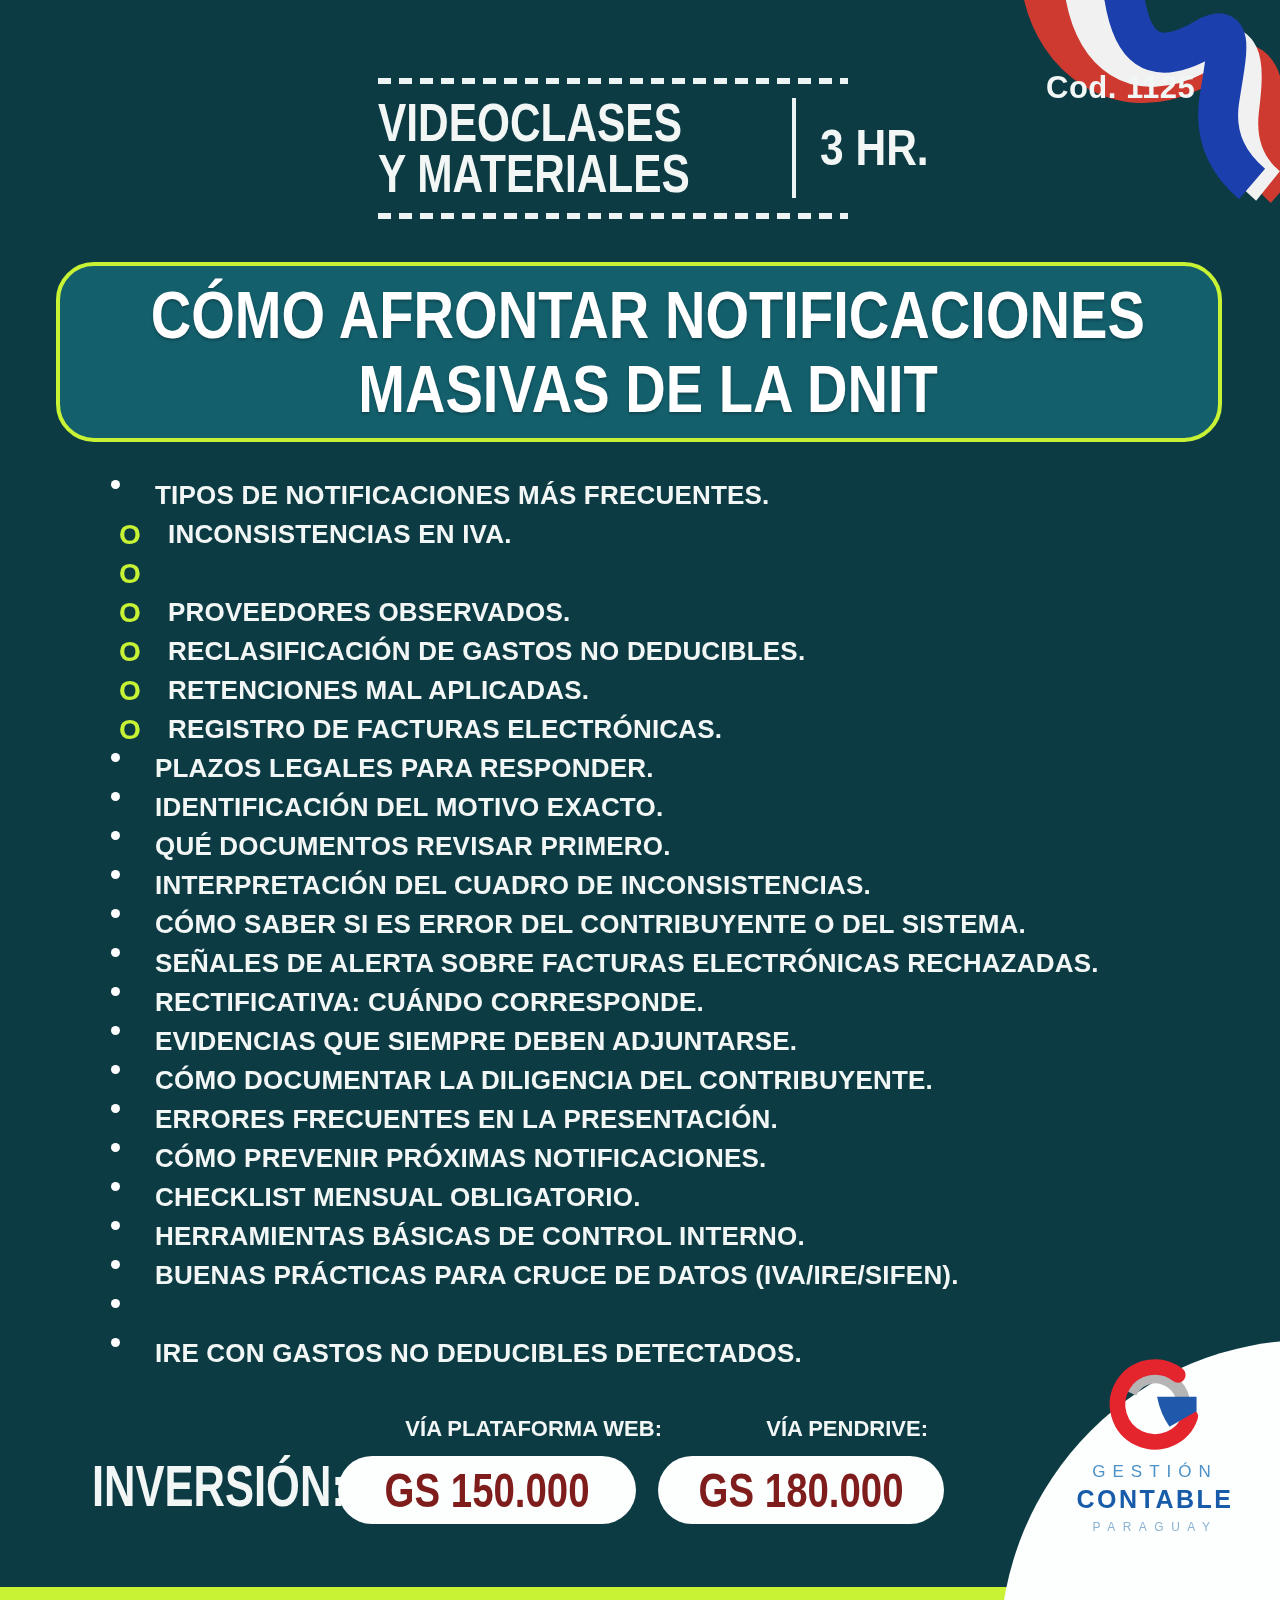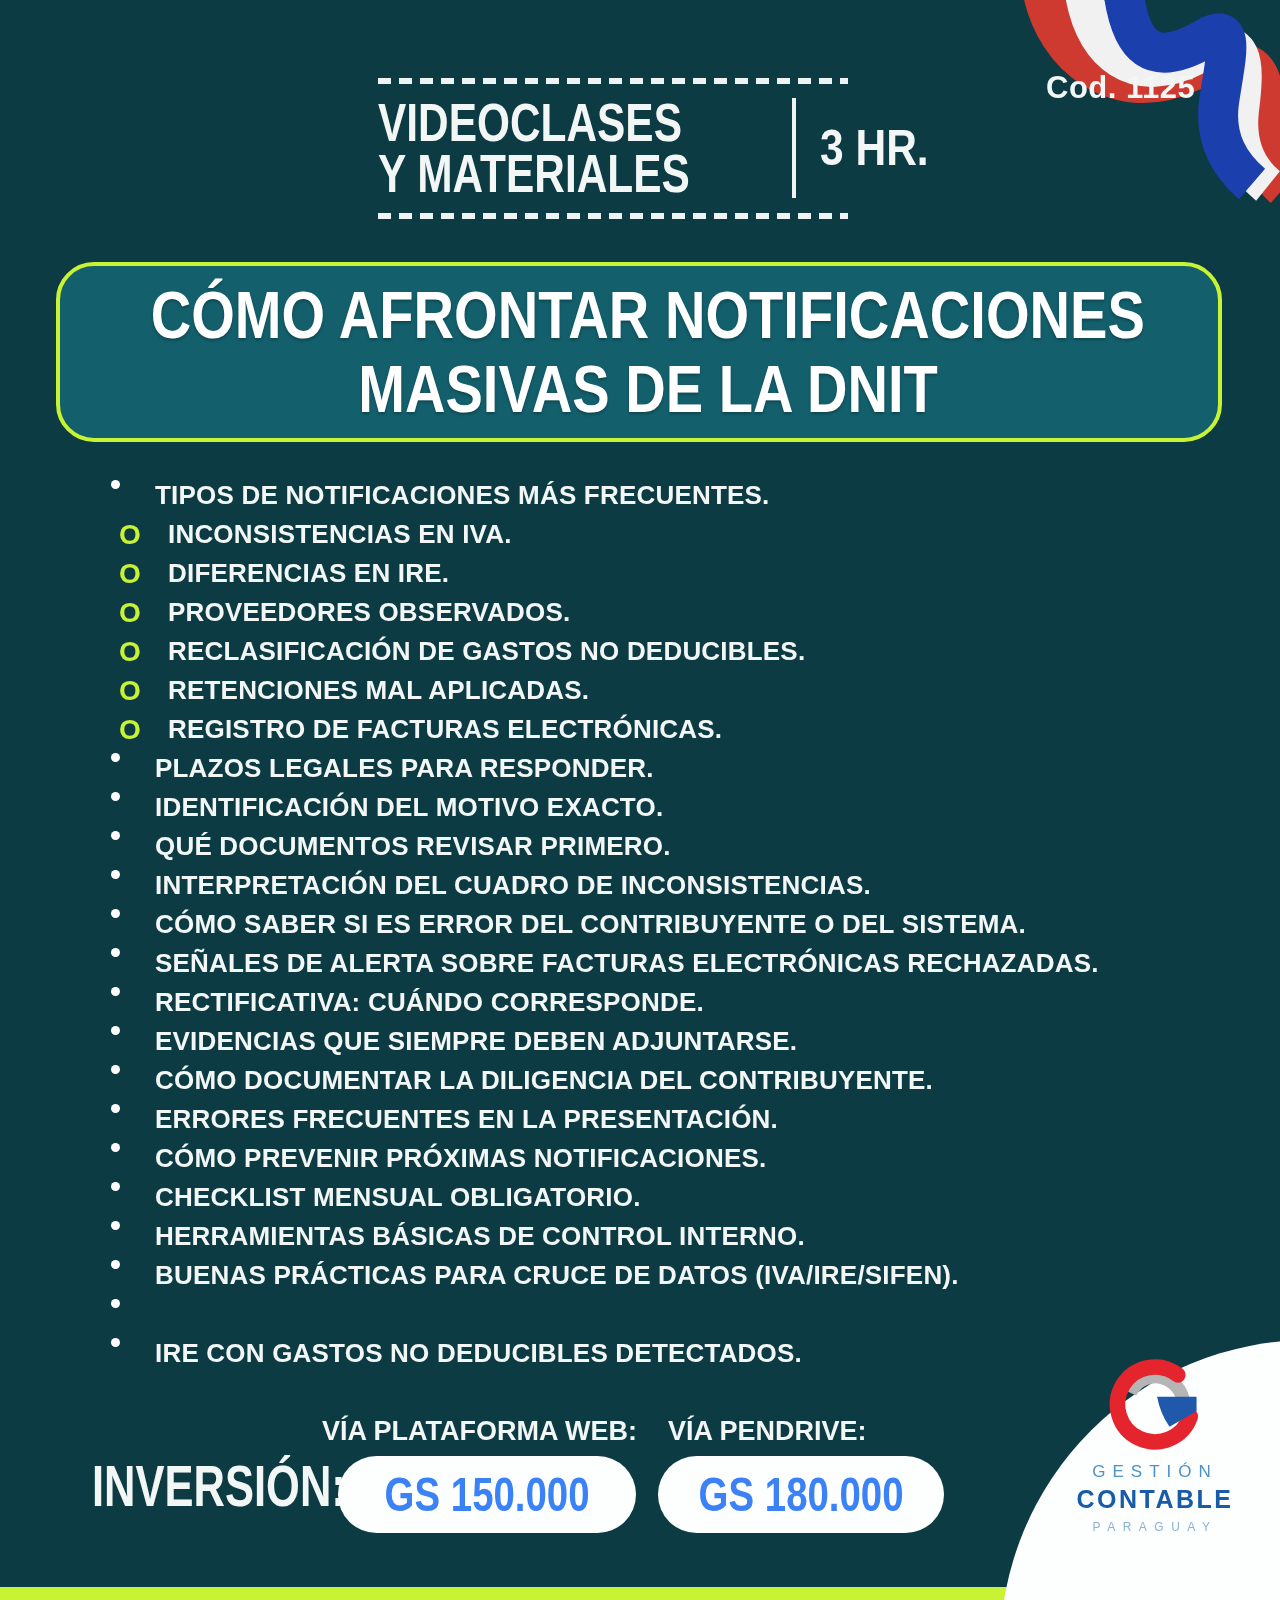--- a/index.html
+++ b/index.html
@@ -28,27 +28,27 @@
     transform:scaleX(.85);transform-origin:center;text-shadow:0 2px 3px rgba(0,0,0,.25);}
 
   #topics{position:absolute;left:106px;top:480px;width:1110px;}
   .topic{display:flex;height:39px;font-size:26px;font-weight:bold;
     letter-spacing:.2px;color:#f2f6f5;white-space:nowrap;gap:16px;}
   .topic .marker{flex:none;}
   .topic.main .marker{width:9px;height:9px;border-radius:50%;background:#ffffff;margin:0 19px 0 5px;}
   .topic.sub{padding-left:13px;}
   .topic.sub .marker{color:#c8f335;font-size:28px;font-weight:bold;margin-right:11px;}
 
-  .via-label{position:absolute;top:1416px;font-size:27px;font-weight:bold;text-align:left;white-space:nowrap;}
+  .via-label{position:absolute;top:1416px;font-size:22px;font-weight:bold;text-align:right;white-space:nowrap;}
   #via-web{left:322px;width:340px;}
   #via-pen{left:668px;width:260px;}
   #inversion-label{position:absolute;left:92px;top:1452px;font-size:58px;font-weight:bold;white-space:nowrap;
     transform:scaleX(.75);transform-origin:left center;}
-  .price-pill{position:absolute;top:1456px;height:77px;background:#fdfefe;border-radius:40px;
-    display:flex;align-items:center;justify-content:center;color:#3b82f6;}
+  .price-pill{position:absolute;top:1456px;height:68px;background:#fdfefe;border-radius:40px;
+    display:flex;align-items:center;justify-content:center;color:#7f1d1d;}
   #pill-web{left:338px;width:298px;}
   #pill-pen{left:658px;width:286px;}
   .price-text{font-size:48px;font-weight:bold;white-space:nowrap;transform:scaleX(.8);transform-origin:center;}
 
   #bottom-bar{position:absolute;left:0;bottom:0;width:100%;height:13px;background:#c8f335;}
   #logo-blob{position:absolute;width:620px;height:620px;border-radius:50%;background:#fdfefe;
     right:-340px;bottom:-360px;}
   #logo-block{position:absolute;left:1050px;top:1350px;width:210px;text-align:center;}
   .logo-gestion{font-size:17px;letter-spacing:7px;color:#4c92c8;margin-top:0px;}
   .logo-contable{font-size:25px;font-weight:bold;letter-spacing:2.5px;color:#175ba9;margin-top:3px;}
@@ -90,21 +90,20 @@
       <span class="topic-text">TIPOS DE NOTIFICACIONES MÁS FRECUENTES.</span>
     </div>
 
     <div class="topic sub">
       <span class="marker">O</span>
       <span class="topic-text">INCONSISTENCIAS EN IVA.</span>
     </div>
 
     <div class="topic sub">
       <span class="marker">O</span>
-      <span class="topic-text">DIFERENCIAS EN IRE.</span>
     </div>
 
     <div class="topic sub">
       <span class="marker">O</span>
       <span class="topic-text">PROVEEDORES OBSERVADOS.</span>
     </div>
 
     <div class="topic sub">
       <span class="marker">O</span>
       <span class="topic-text">RECLASIFICACIÓN DE GASTOS NO DEDUCIBLES.</span>

